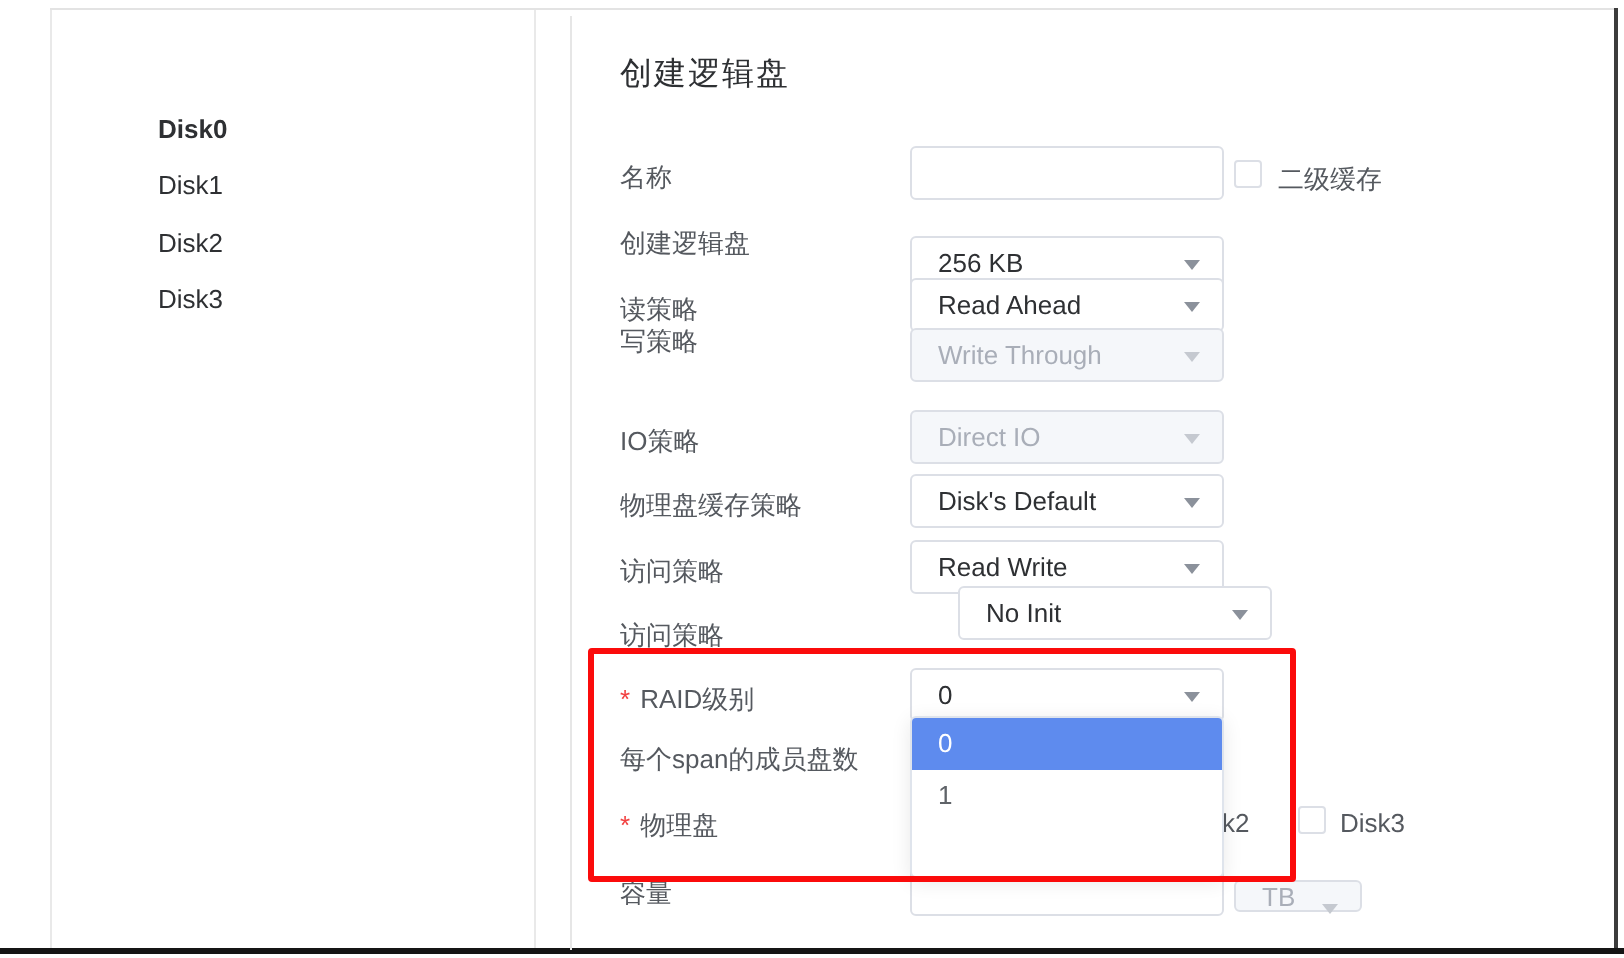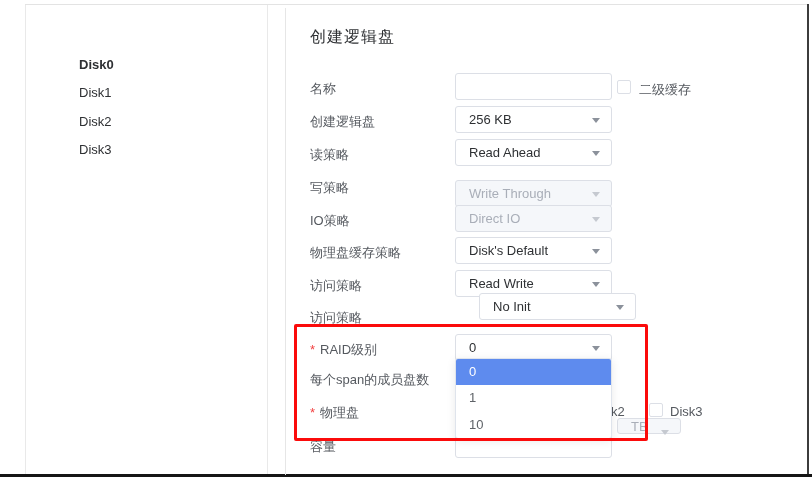--- a/index.html
+++ b/index.html
@@ -74,33 +74,33 @@
 
 <div class="abs form-border"></div>
 <h2 class="abs form-title" style="margin:0;">创建逻辑盘</h2>
 
 <span class="abs flabel" style="top:80px;">名称</span>
 <div class="abs control textinput" style="top:73px;"></div>
 <span class="abs cbox" style="left:617px;top:80px;"></span>
 <span class="abs cblabel" style="left:639px;top:81px;">二级缓存</span>
 
 <span class="abs flabel" style="top:113px;">创建逻辑盘</span>
-<div class="abs control select" style="top:106px;">
+<div class="abs control select" style="top:118px;">
   <span>256 KB</span>
   <span class="caret"></span>
 </div>
 
 <span class="abs flabel" style="top:146px;">读策略</span>
 <div class="abs control select" style="top:139px;">
   <span>Read Ahead</span>
   <span class="caret"></span>
 </div>
 
-<span class="abs flabel" style="top:179px;text-align:center;">写策略</span>
-<div class="abs control select disabled" style="top:180px;">
+<span class="abs flabel" style="top:162px;text-align:center;">写策略</span>
+<div class="abs control select disabled" style="top:164px;">
   <span>Write Through</span>
   <span class="caret"></span>
 </div>
 
 <span class="abs flabel" style="top:212px;">IO策略</span>
 <div class="abs control select disabled" style="top:205px;">
   <span>Direct IO</span>
   <span class="caret"></span>
 </div>
 
@@ -130,24 +130,23 @@
 
 <span class="abs flabel" style="top:371px;">每个span的成员盘数</span>
 
 <span class="abs flabel" style="top:404px;"><span class="req">*</span><span>物理盘</span></span>
 <span class="abs cblabel" style="left:611px;top:404px;">k2</span>
 <span class="abs cbox" style="left:649px;top:403px;"></span>
 <span class="abs cblabel" style="left:670px;top:404px;">Disk3</span>
 
 <span class="abs flabel" style="top:438px;">容量</span>
 <div class="abs control textinput" style="top:431px;"></div>
-<div class="abs control select disabled" style="left:617px;top:418px;width:64px;height:16px;">
+<div class="abs control select disabled" style="left:617px;top:440px;width:64px;height:16px;">
   <span>TB</span>
   <span class="caret"></span>
 </div>
 
 <ul class="abs dropdown">
   <li class="opt opt-selected">0</li>
   <li class="opt">1</li>
-  <li class="opt">10</li>
 </ul>
 
 <div class="abs redbox"></div>
 
 </body></html>

